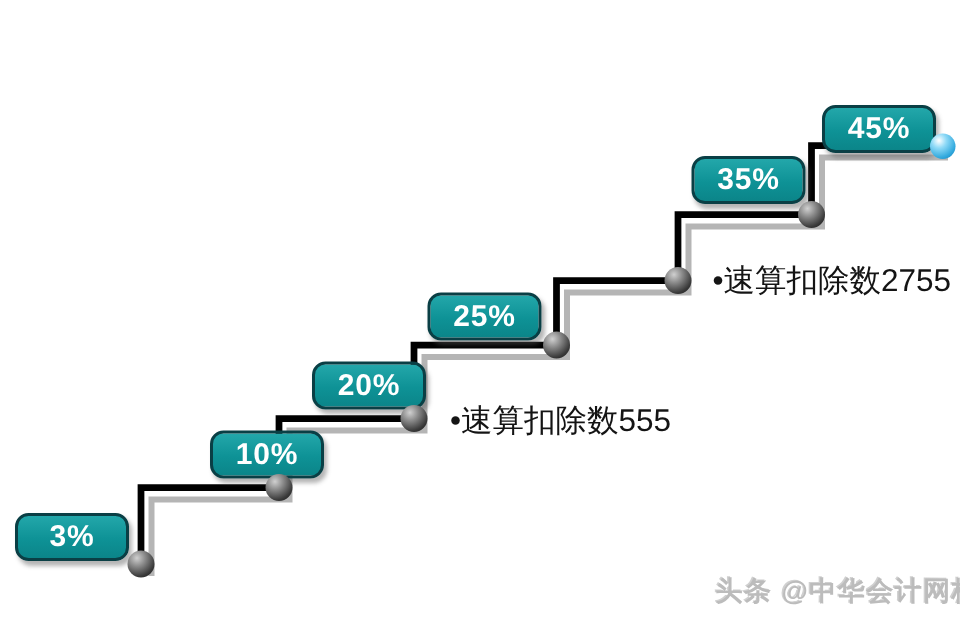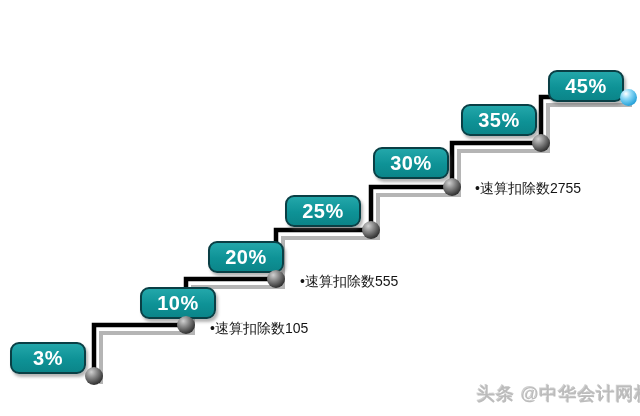--- a/index.html
+++ b/index.html
@@ -45,21 +45,21 @@
     border-radius: 50%;
     background: radial-gradient(circle at 35% 28%, #d0d0d0 0%, #8a8a8a 32%, #3a3a3a 70%, #101010 100%);
   }
   .node.end {
     width: 17px;
     height: 17px;
     background: radial-gradient(circle at 35% 28%, #ffffff 0%, #8fdaf7 30%, #33aade 68%, #0f7ab8 100%);
   }
   .deduction {
     position: absolute;
-    font-size: 14px;
+    font-size: 21px;
     line-height: 20px;
     color: #141414;
     white-space: nowrap;
   }
   .watermark {
     position: absolute;
     font-size: 18px;
     line-height: 20px;
     font-weight: bold;
     color: #bcbcbc;
@@ -75,31 +75,29 @@
 
   <svg class="stairs" viewBox="0 0 640 416" aria-hidden="true">
     <path d="M101,384 L101,333 L193,333 L193,287 L283,287 L283,238 L378,238 L378,195 L459,195 L459,151 L548,151 L548,105 L632,105" fill="none" stroke="#b5b5b5" stroke-width="4"></path>
     <path d="M94,376 L94,325 L186,325 L186,279 L276,279 L276,230 L371,230 L371,187 L452,187 L452,143 L541,143 L541,97 L629,97" fill="none" stroke="#000000" stroke-width="4.5"></path>
   </svg>
 
   <div class="rate-box" style="left:10px;  top:342px;">3%</div>
   <div class="rate-box" style="left:104px; top:287px;margin-left:36px;">10%</div>
   <div class="rate-box" style="left:191px; top:241px;margin-left:17px;">20%</div>
   <div class="rate-box" style="left:285px; top:195px;">25%</div>
-  <div class="rate-box" style="left:373px; top:147px;">30%</div>
   <div class="rate-box" style="left:461px; top:104px;">35%</div>
   <div class="rate-box" style="left:548px; top:58px;margin-top:12px;">45%</div>
 
   <div class="node" style="left:85px;  top:367px;"></div>
   <div class="node" style="left:177px; top:316px;"></div>
   <div class="node" style="left:267px; top:270px;"></div>
   <div class="node" style="left:362px; top:221px;"></div>
   <div class="node" style="left:443px; top:178px;"></div>
   <div class="node" style="left:532px; top:134px;"></div>
   <div class="node end" style="left:620px; top:89px;"></div>
 
-  <div class="deduction" style="left:210px; top:318px;">•速算扣除数105</div>
   <div class="deduction" style="left:300px; top:271px;">•速算扣除数555</div>
   <div class="deduction" style="left:475px; top:178px;">•速算扣除数2755</div>
 
   <div class="watermark" style="left:477px; top:384px;">头条 @中华会计网校</div>
 
 </div>
 
 </body></html>

